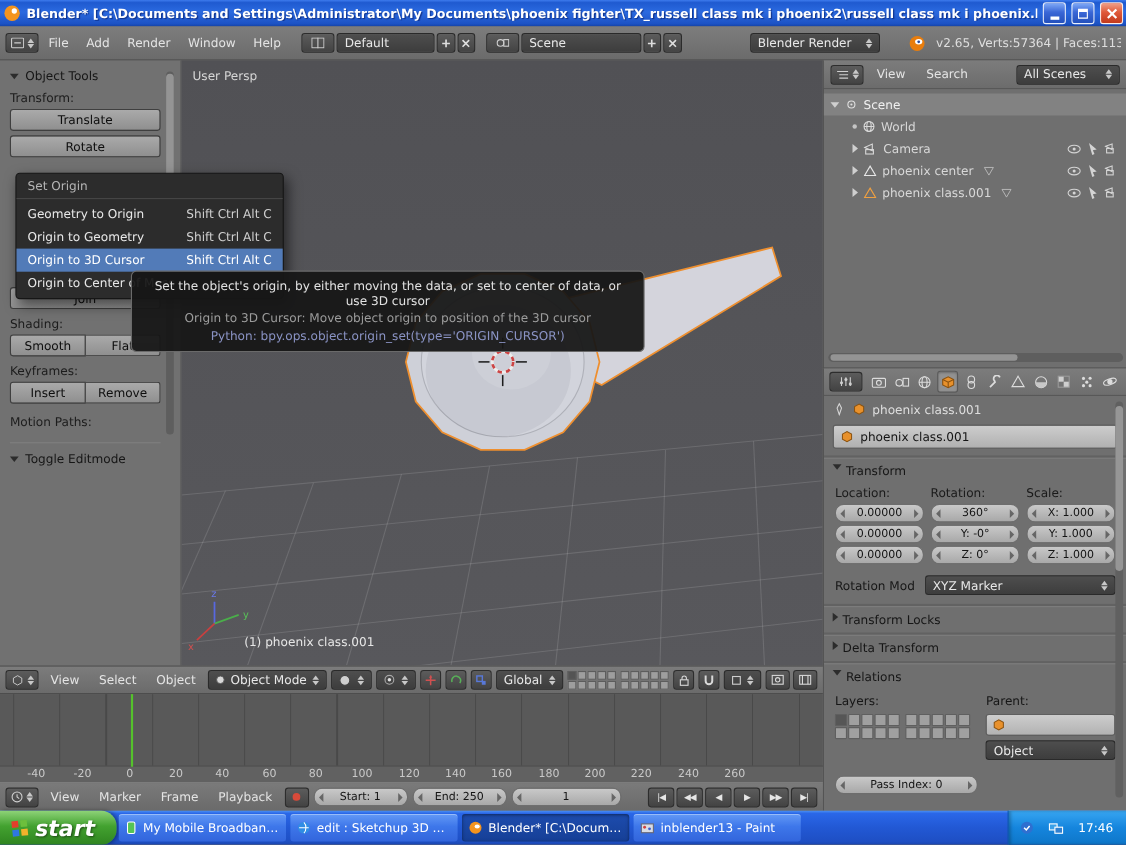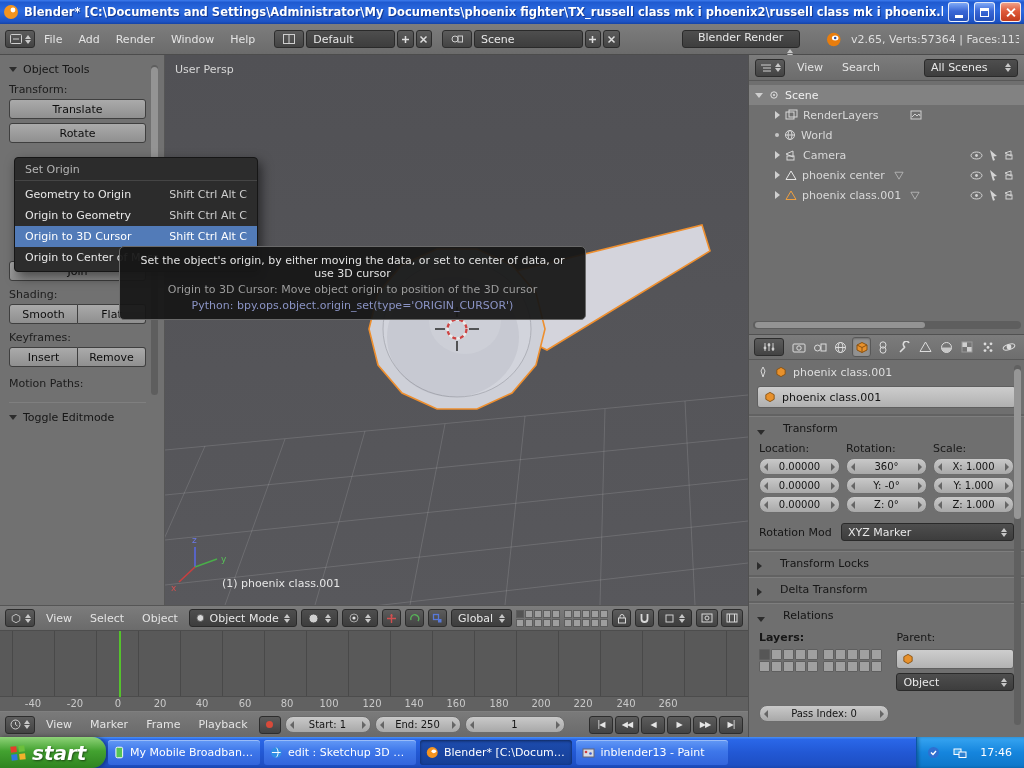--- a/index.html
+++ b/index.html
@@ -71,21 +71,21 @@
 .out-hscroll{position:absolute;left:4px;bottom:5px;width:268px;height:8px;background:#5e5e5e;border-radius:4px;}
 .out-hscroll .thumb{position:absolute;left:2px;top:1px;height:6px;width:170px;background:#949494;border-radius:3px;}
 
 
 .props{left:748px;top:335px;width:276px;height:402px;background:#6f6f6f;border-left:1px solid #515151;overflow:hidden;color:#161616;}
 .props-tabs{height:25px;display:flex;align-items:center;gap:2px;padding:0 5px;background:linear-gradient(#7c7c7c,#6e6e6e);border-bottom:1px solid #585858;}
 .ptab{width:21px;height:20px;border-radius:3px;display:flex;align-items:center;justify-content:center;}
 .ptab.active{background:#929292;border:1px solid #585858;box-shadow:inset 0 1px 2px rgba(0,0,0,.25);}
 .crumb{height:24px;display:flex;align-items:center;gap:6px;padding:0 8px;color:#dedede;}
 .namefield{margin:2px 8px 8px;height:22px;background:linear-gradient(#cdcdcd,#b0b0b0);border:1px solid #5f5f5f;border-radius:3px;display:flex;align-items:center;gap:6px;padding:0 6px;color:#141414;}
-.phead{display:flex;align-items:flex-end;gap:18px;padding:5px 8px;border-top:1px solid #7e7e7e;box-shadow:0 -2px 0 #626262;margin-top:2px;color:#161616;}
+.phead{display:flex;align-items:flex-start;gap:4px;padding:5px 8px;border-top:1px solid #7e7e7e;box-shadow:0 -2px 0 #626262;margin-top:2px;color:#161616;}
 .tcols{display:grid;grid-template-columns:1fr 1fr 1fr;gap:6px;padding:2px 10px 4px;}
 .tcol .clabel{margin-bottom:3px;color:#1a1a1a;}
 .rmrow{display:flex;align-items:center;gap:6px;padding:4px 10px 8px;}
 .relcols{display:grid;grid-template-columns:1.1fr 1fr;gap:8px;padding:4px 10px 0;}
 .lgrid{display:grid;grid-template-columns:repeat(5,11px);grid-auto-rows:11px;gap:1px;}
 .lcell{background:#a0a0a0;border:1px solid #5f5f5f;border-radius:1px;}
 .lcell.on{background:#565656;}
 .parentswatch{height:20px;background:linear-gradient(#cdcdcd,#b2b2b2);border:1px solid #5f5f5f;border-radius:3px;display:flex;align-items:center;padding:0 5px;margin-bottom:4px;}
 .props-vscroll{position:absolute;right:3px;top:30px;width:7px;height:360px;background:#606060;border-radius:4px;}
 .props-vscroll .thumb{position:absolute;left:0;top:4px;width:7px;height:150px;background:#969696;border-radius:4px;}
@@ -196,21 +196,21 @@
     <div class="chip">
         <svg width="9" height="9" viewBox="0 0 9 9">
           <path d="M4.5 1v7M1 4.5h7" stroke="#ddd" stroke-width="1.5"></path>
         </svg>
       </div>
     <div class="chip">
         <svg width="9" height="9" viewBox="0 0 9 9">
           <path d="M1.5 1.5l6 6M7.5 1.5l-6 6" stroke="#ddd" stroke-width="1.5"></path>
         </svg>
       </div>
-    <div class="dfield" style="width:128px;margin-left:60px;flex-direction:column;">
+    <div class="dfield" style="width:128px;margin-left:60px;">
       <span>Blender Render</span>
       <span class="updown" style="margin-left:auto;">
           <i class="u"></i>
           <i class="d"></i>
         </span>
     </div>
     <svg width="17" height="17" viewBox="0 0 16 16" style="margin-left:24px;">
         <circle cx="8" cy="8" r="7" fill="#e87d0d"></circle>
         <ellipse cx="9.5" cy="6.5" rx="3.4" ry="2.6" fill="#fff"></ellipse>
         <circle cx="9.5" cy="6.5" r="1.3" fill="#2a4a9a"></circle>
@@ -324,32 +324,20 @@
     <div class="out-body">
       <div class="out-row selected">
         <i class="exp-dn"></i>
         <svg width="12" height="12" viewBox="0 0 12 12">
             <circle cx="6" cy="6" r="3.2" fill="none" stroke="#e0e0e0"></circle>
             <circle cx="6" cy="6" r="1" fill="#e0e0e0"></circle>
           </svg>
         <span>Scene</span>
       </div>
       <div class="out-row child">
-        <i class="exp-t"></i>
-        <svg width="13" height="12" viewBox="0 0 13 12">
-            <rect x="1" y="3" width="8" height="7" fill="none" stroke="#d8d8d8"></rect>
-            <rect x="4" y="1" width="8" height="7" fill="none" stroke="#d8d8d8"></rect>
-          </svg>
-        <span>RenderLayers</span>
-        <svg width="12" height="12" viewBox="0 0 12 12" style="margin-left:26px;">
-            <rect x="1" y="2" width="10" height="8" fill="none" stroke="#cfcfcf"></rect>
-            <path d="M2 8l3-3 2 2 2-2 1 2" fill="none" stroke="#cfcfcf"></path>
-          </svg>
-      </div>
-      <div class="out-row child">
         <i class="dot"></i>
         <svg width="12" height="12" viewBox="0 0 12 12">
             <circle cx="6" cy="6" r="4.5" fill="none" stroke="#d8d8d8"></circle>
             <line x1="1.5" y1="6" x2="10.5" y2="6" stroke="#d8d8d8"></line>
             <ellipse cx="6" cy="6" rx="2" ry="4.5" fill="none" stroke="#d8d8d8"></ellipse>
           </svg>
         <span>World</span>
       </div>
       <div class="out-row child">
         <i class="exp-t"></i>
@@ -566,21 +554,21 @@
     <div class="phead">
         <i class="tri-r"></i>
         <span>Delta Transform</span>
       </div>
     <div class="phead">
         <i class="tri-d"></i>
         <span>Relations</span>
       </div>
     <div class="relcols">
       <div>
-        <div class="clabel" style="margin-bottom:5px;font-weight:bold;">Layers:</div>
+        <div class="clabel" style="margin-bottom:5px;">Layers:</div>
         <div style="display:flex;gap:5px;">
           <div class="lgrid">
             <i class="lcell on"></i>
               <i class="lcell"></i>
               <i class="lcell"></i>
               <i class="lcell"></i>
               <i class="lcell"></i>
             <i class="lcell"></i>
               <i class="lcell"></i>
               <i class="lcell"></i>

